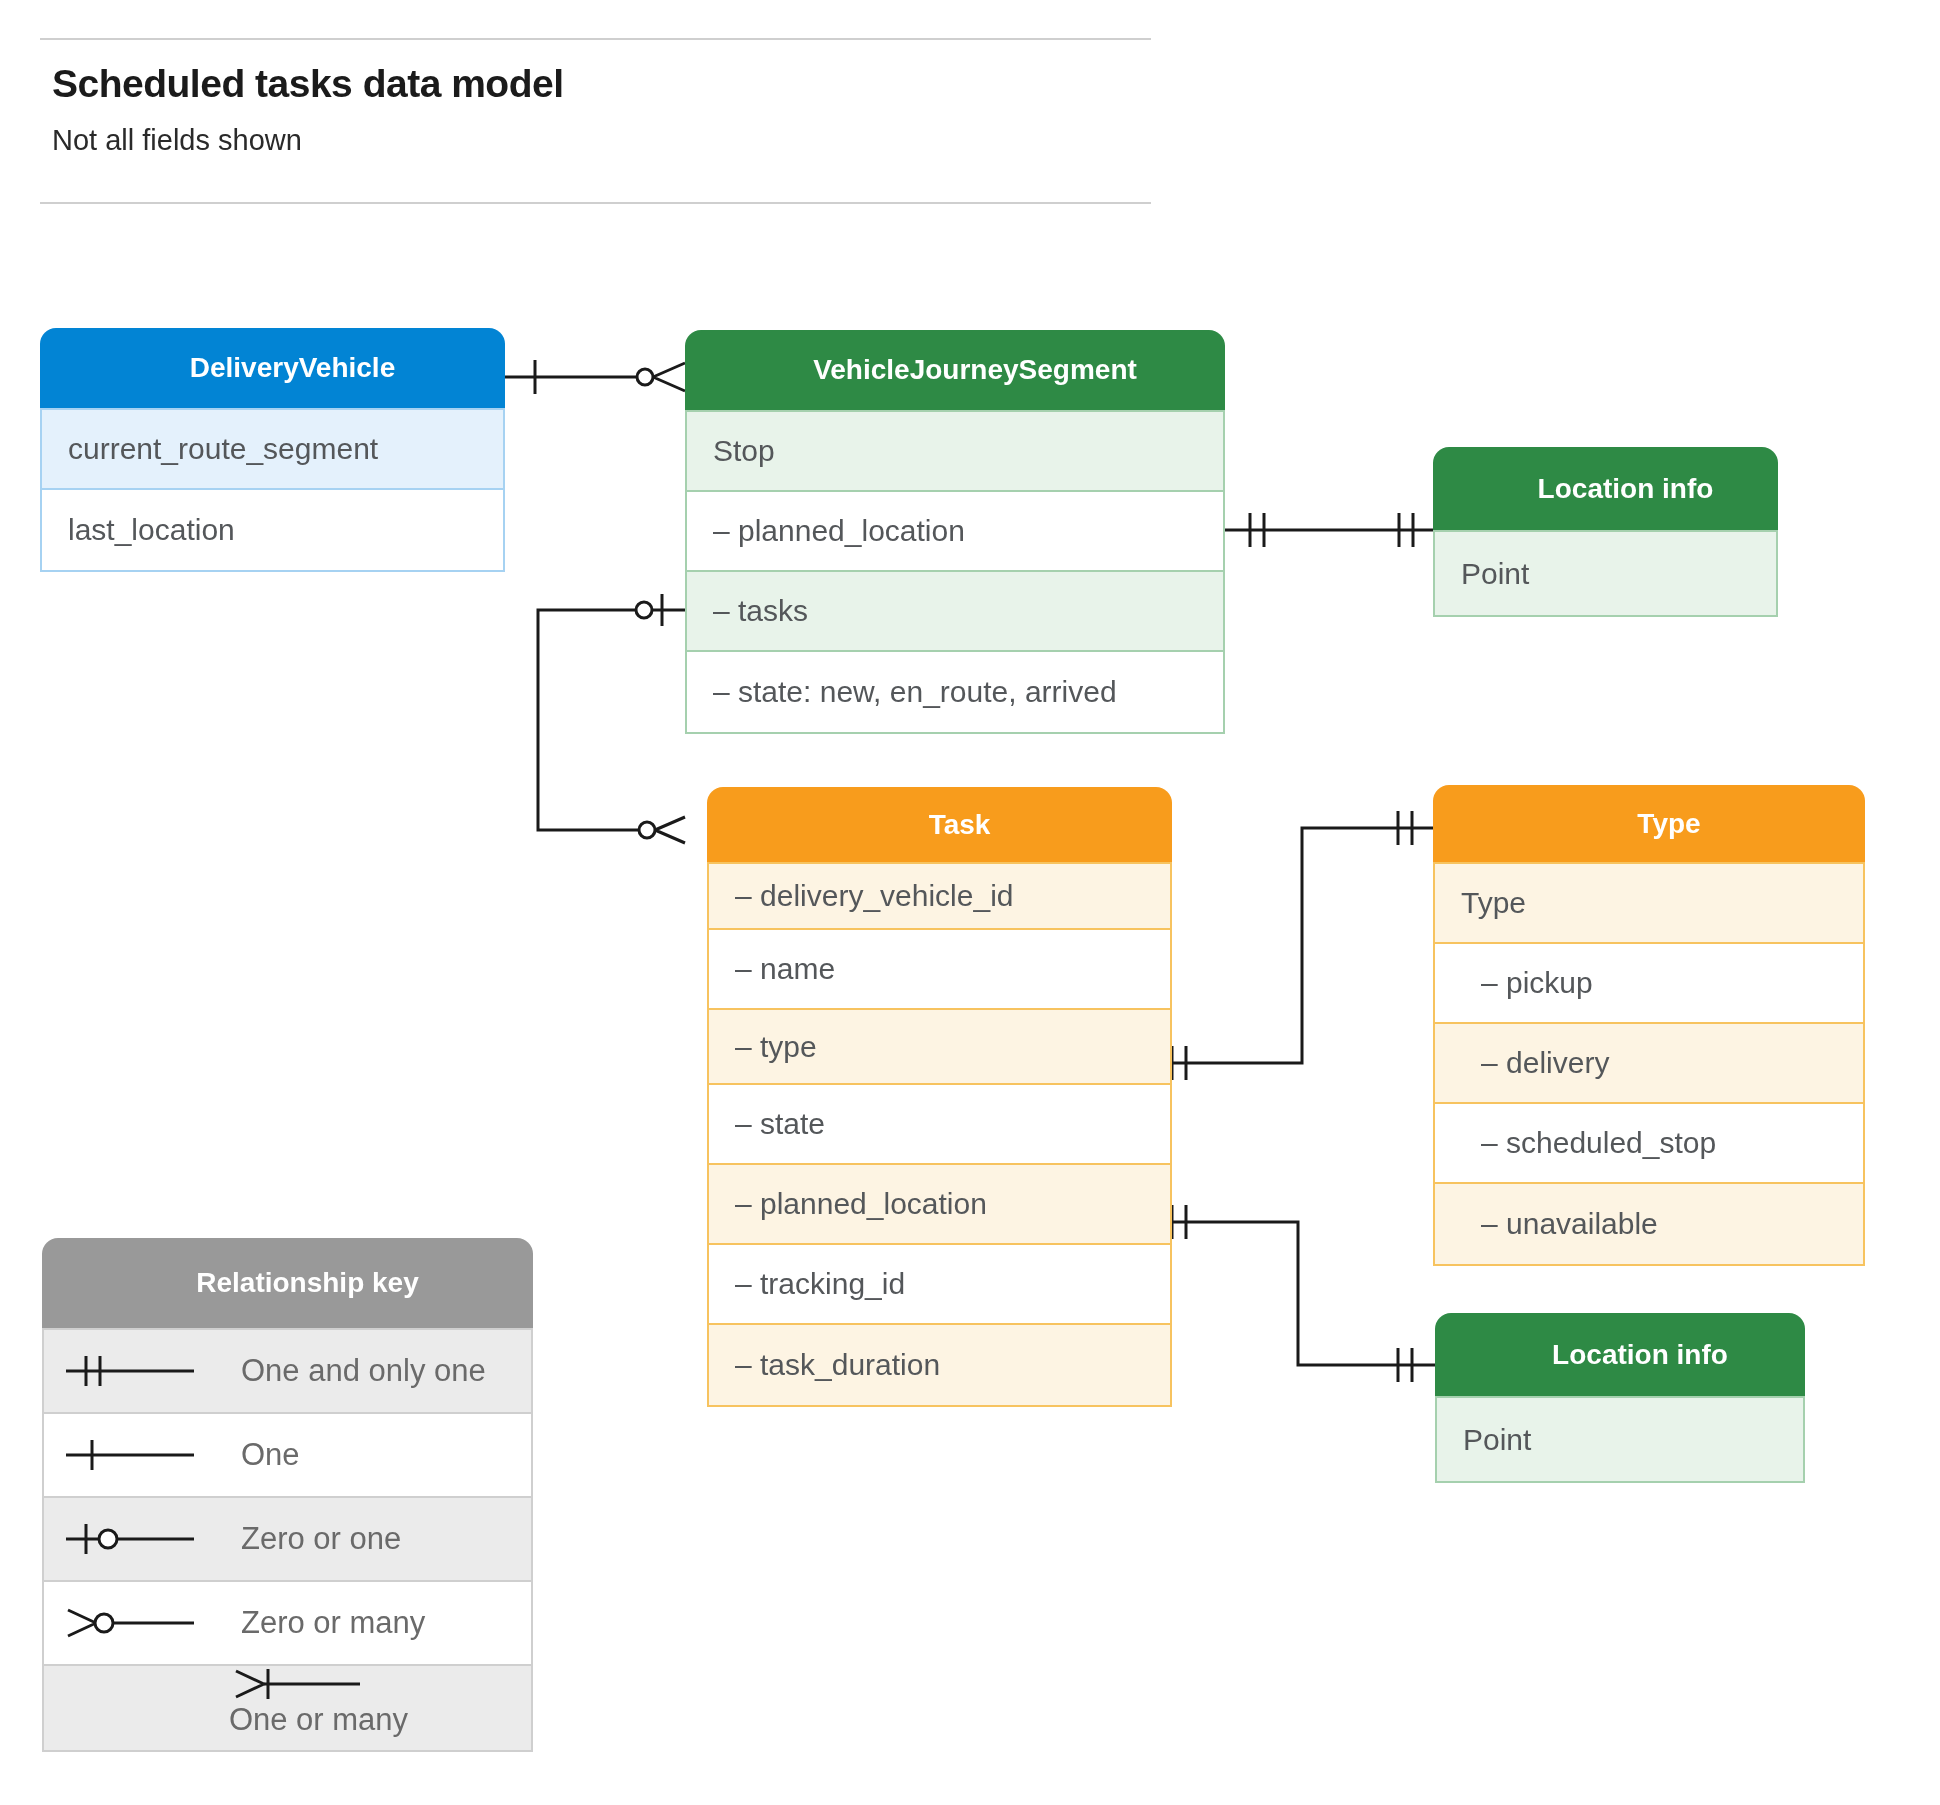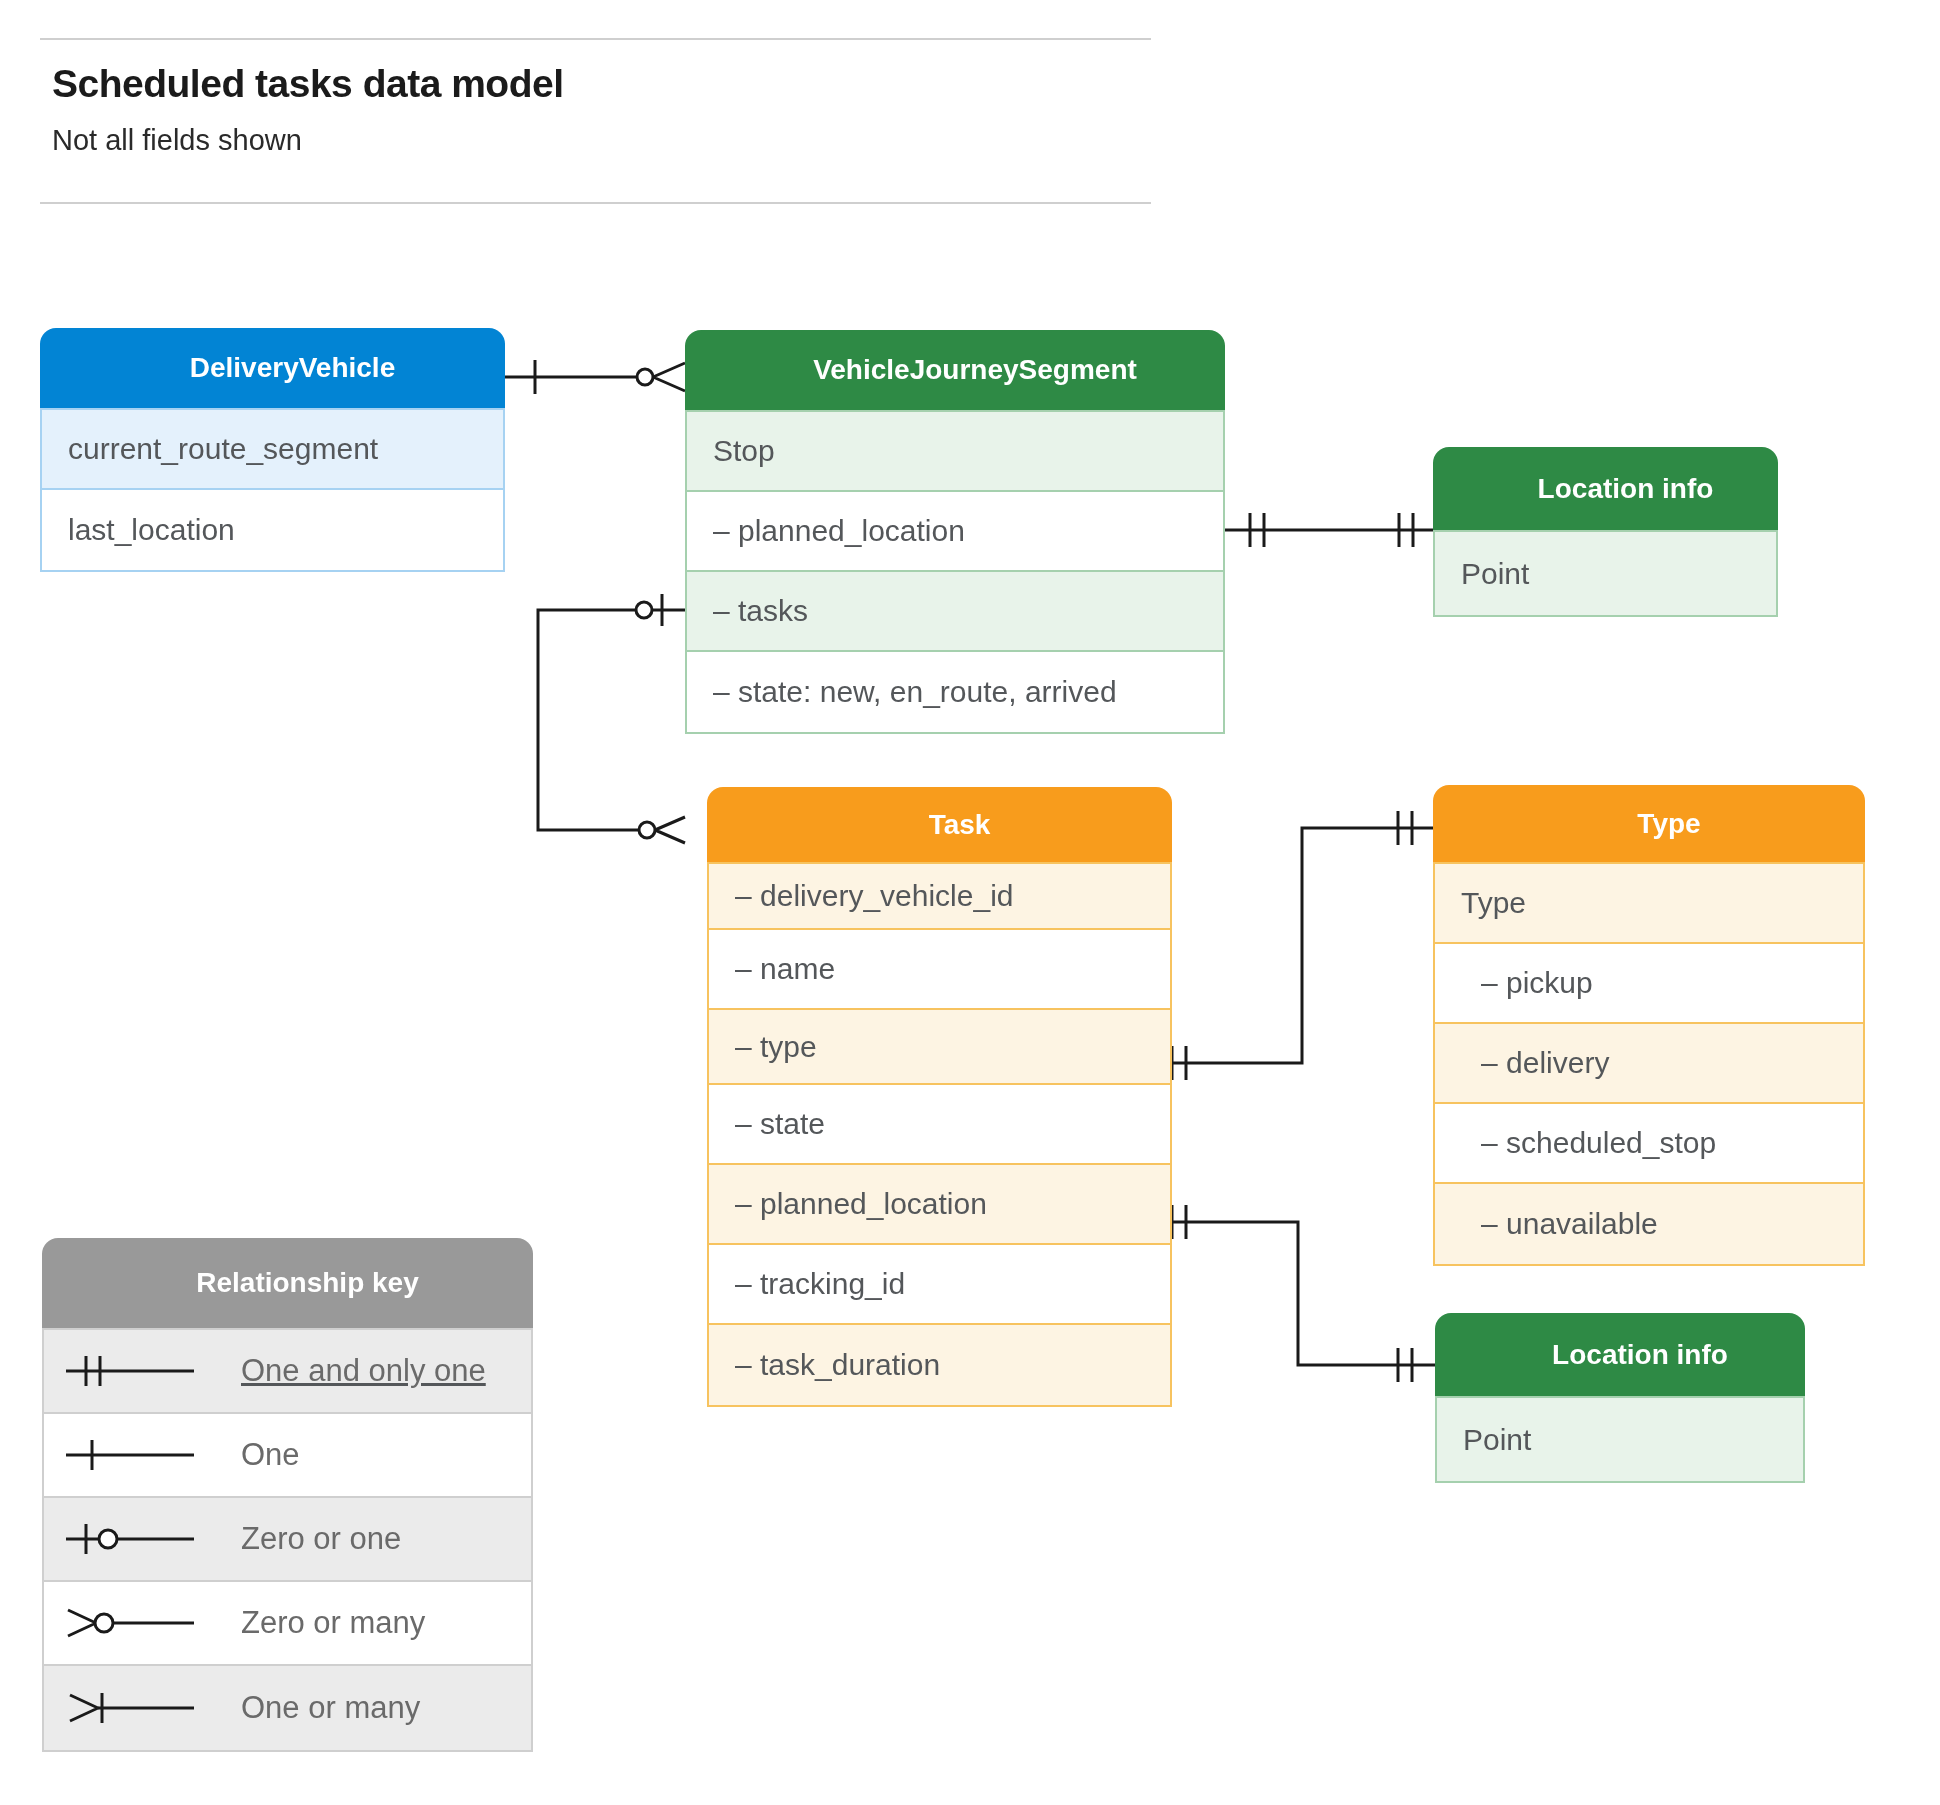--- a/index.html
+++ b/index.html
@@ -167,21 +167,21 @@
   <div class="box green" style="left:1435px;top:1313px;width:370px;">
     <div class="hdr" style="height:83px;">Location info</div>
     <div class="rows">
       <div class="row" style="height:83px;">Point</div>
     </div>
   </div>
 
   <div class="box gray legend" style="left:42px;top:1238px;width:491px;">
     <div class="hdr" style="height:90px;">Relationship key</div>
     <div class="rows">
-      <div class="row" style="height:84px;text-decoration:underline;">
+      <div class="row" style="height:84px;">
         <svg class="lsym" width="135" height="36" viewBox="0 0 135 36">
           <line x1="2" y1="18" x2="130" y2="18"></line>
             <line x1="22" y1="3" x2="22" y2="33"></line>
             <line x1="36" y1="3" x2="36" y2="33"></line>
         </svg>
         <span class="llabel">One and only one</span>
       </div>
       <div class="row" style="height:84px;">
         <svg class="lsym" width="135" height="36" viewBox="0 0 135 36">
           <line x1="2" y1="18" x2="130" y2="18"></line>
@@ -198,21 +198,21 @@
         <span class="llabel">Zero or one</span>
       </div>
       <div class="row" style="height:84px;">
         <svg class="lsym" width="135" height="36" viewBox="0 0 135 36">
           <line x1="32" y1="18" x2="130" y2="18"></line>
           <path d="M32 18 L4 5 M32 18 L4 31"></path>
           <circle cx="40" cy="18" r="9"></circle>
         </svg>
         <span class="llabel">Zero or many</span>
       </div>
-      <div class="row" style="height:84px;">
+      <div class="row" style="height:84px;flex-direction:column;">
         <svg class="lsym" width="135" height="36" viewBox="0 0 135 36">
           <line x1="34" y1="18" x2="130" y2="18"></line>
           <path d="M34 18 L6 5 M34 18 L6 31"></path>
           <line x1="38" y1="3" x2="38" y2="33"></line>
         </svg>
         <span class="llabel">One or many</span>
       </div>
     </div>
   </div>
 

